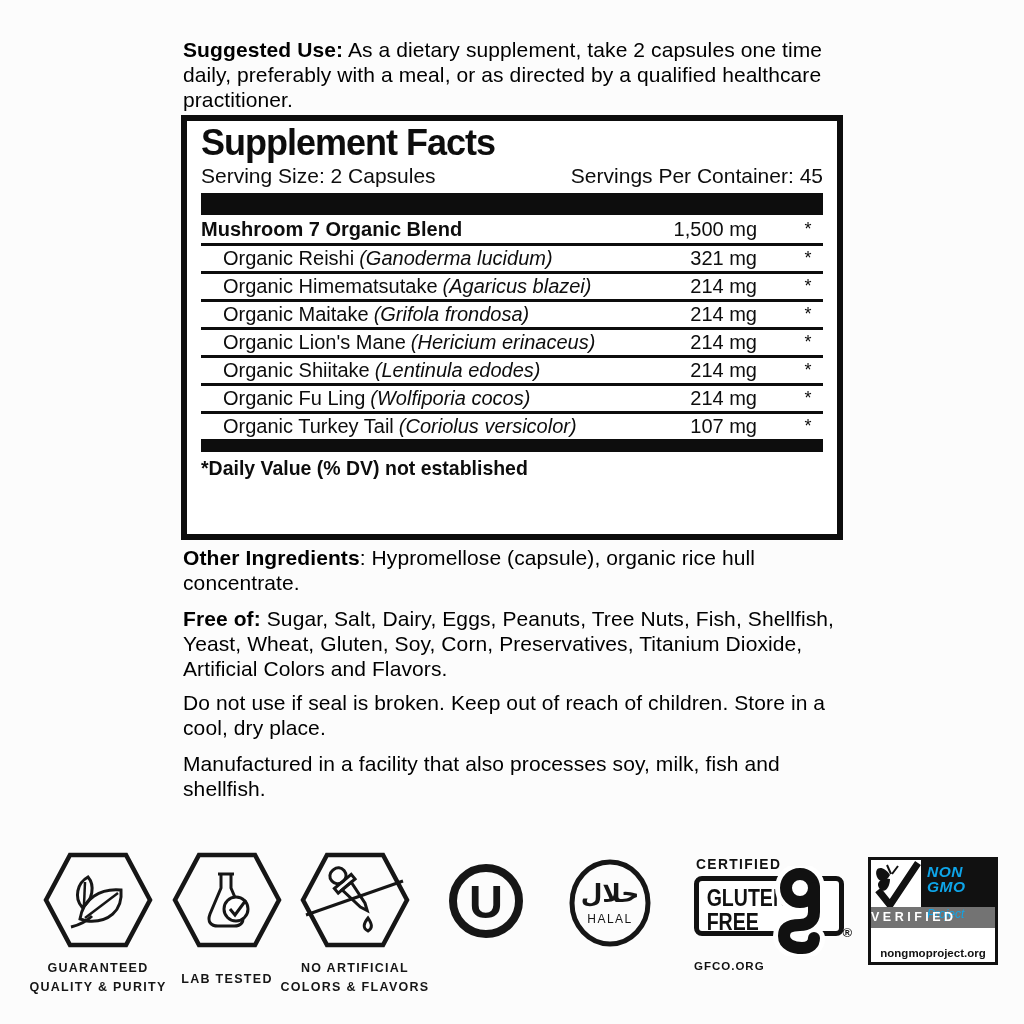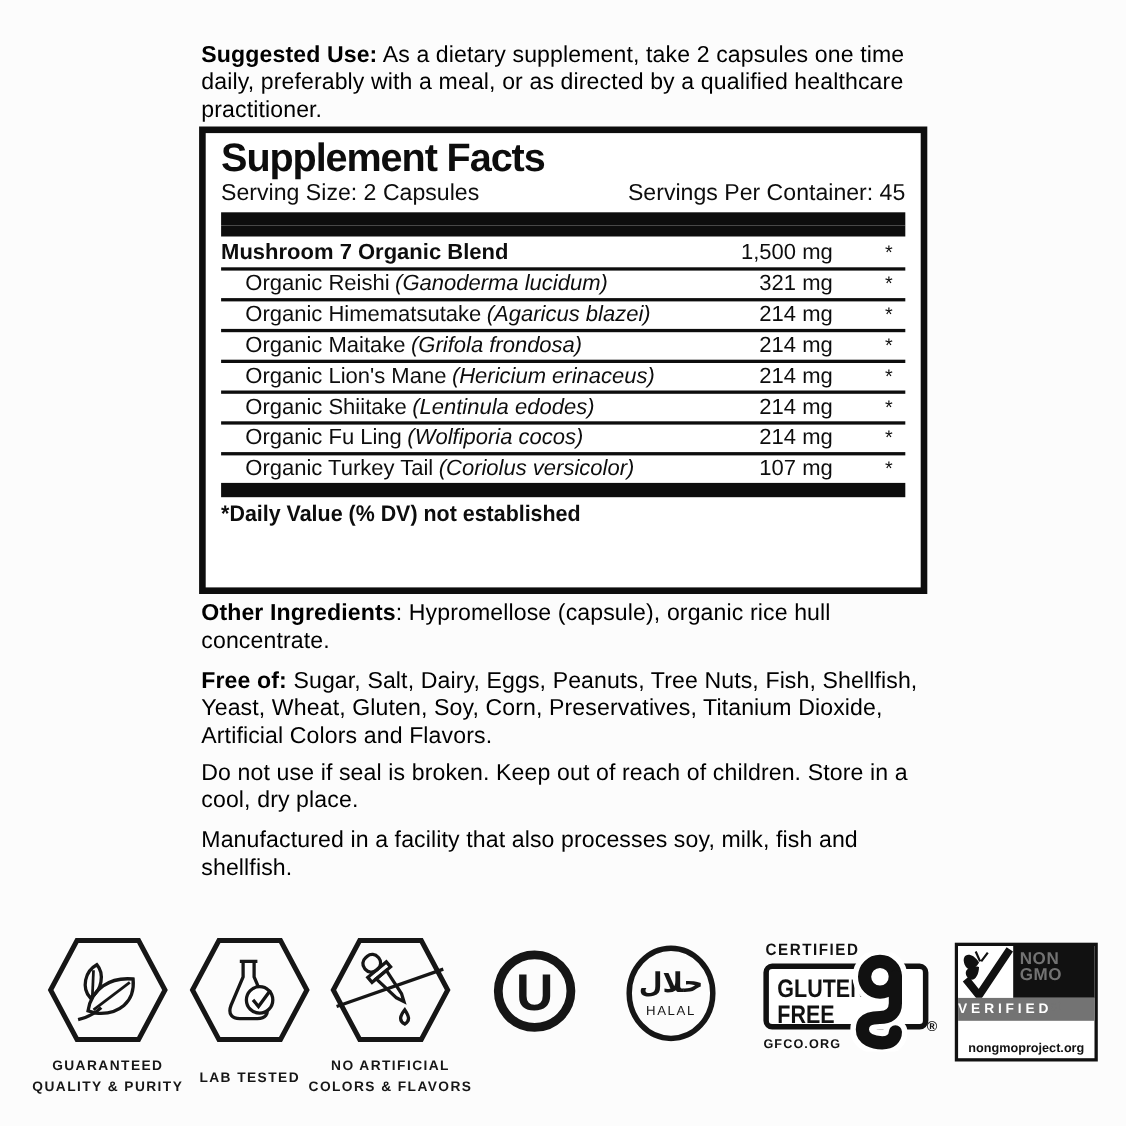--- a/index.html
+++ b/index.html
@@ -58,26 +58,26 @@
   }
   .halal-ar { font-family:"DejaVu Sans",sans-serif; font-weight:700; font-size:25px; fill:#161616; }
   .halal-en { font-family:"Liberation Sans",sans-serif; font-size:12px; letter-spacing:1.5px; fill:#161616; }
   
   .badge-gf { width:156px; color:#111; }
   .gf-cert { font-size:15px; font-weight:800; letter-spacing:1.5px; transform:scaleX(.92); transform-origin:left center; margin:0 0 4px 2px; }
   .gf-box { position:relative; width:150px; height:60px; border:5px solid #111; border-radius:8px; background:#fff; }
   .gf-words { padding:5px 0 0 9px; font-size:23px; font-weight:800; line-height:1.06; transform:scaleX(.85); transform-origin:left top; white-space:nowrap; }
   .gf-g { position:absolute; right:2px; top:-15px; }
   .gf-reg { position:absolute; right:-13px; bottom:-9px; font-size:13px; font-weight:700; }
-  .gf-org { margin-top:8px; font-size:11.5px; font-weight:800; letter-spacing:1px; }
+  .gf-org { margin-top:24px; font-size:11.5px; font-weight:800; letter-spacing:1px; }
   
   .badge-ngp { width:130px; border:3px solid #111; background:#fff; color:#111; }
   .ngp-top { display:flex; height:47px; }
   .ngp-art { width:50px; position:relative; background:#fff; }
-  .ngp-namebox { flex:1; background:#111; color:#737373; padding:4px 0 0 6px; line-height:.98; }
+  .ngp-namebox { flex:1; background:#111; color:#0ea5e9; padding:4px 0 0 6px; line-height:.98;font-style:italic; }
   .ngp-non, .ngp-gmo { font-size:15.5px; font-weight:800; letter-spacing:.5px; }
   .ngp-project { font-size:12px; font-weight:400; margin-top:15px; }
   .ngp-verified { background:#737373; color:#fff; font-size:12.5px; font-weight:700; letter-spacing:3.5px; padding:3px 0 4px; white-space:nowrap; }
   .ngp-url { text-align:center; font-size:11.5px; font-weight:700; padding:19px 0 3px; white-space:nowrap; }
 </style>
 </head>
 <body>
 
 <div class="canvas">
 

